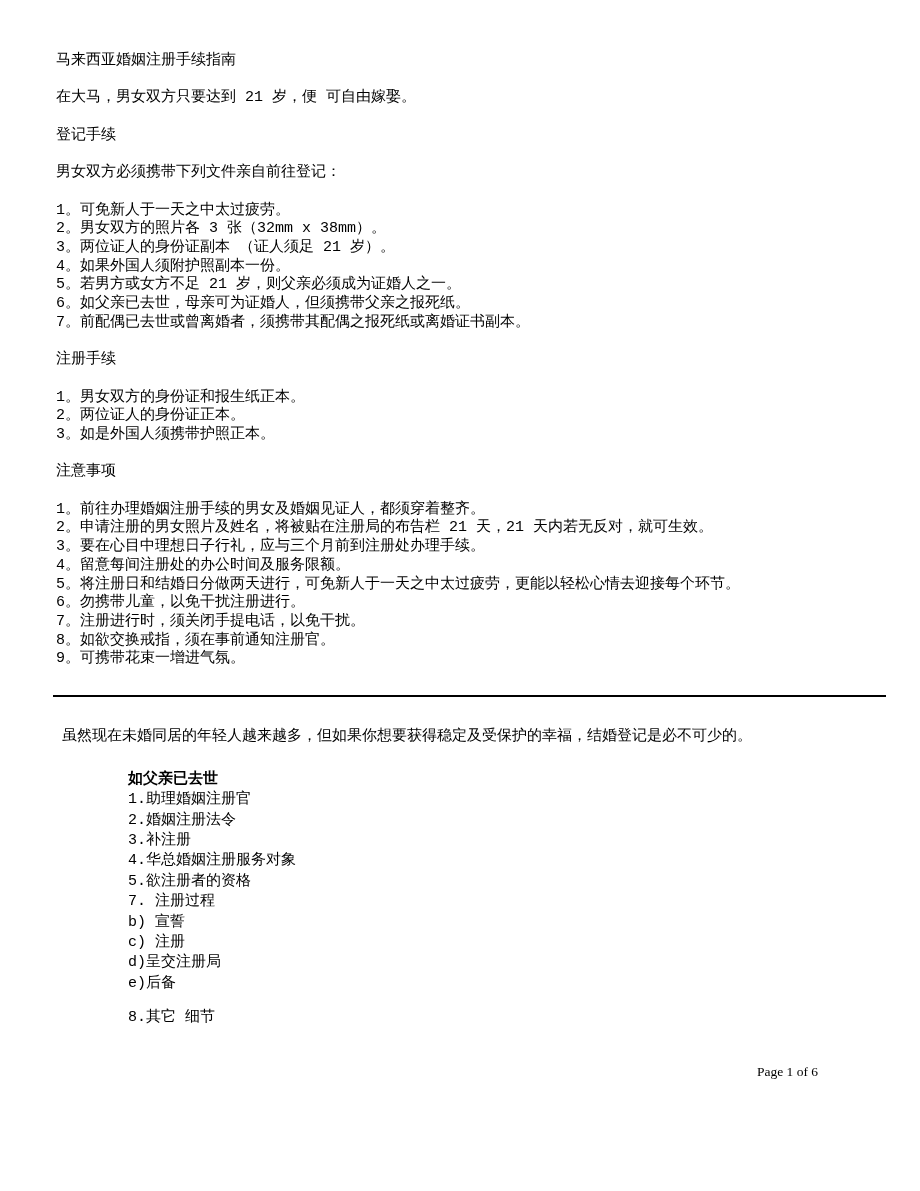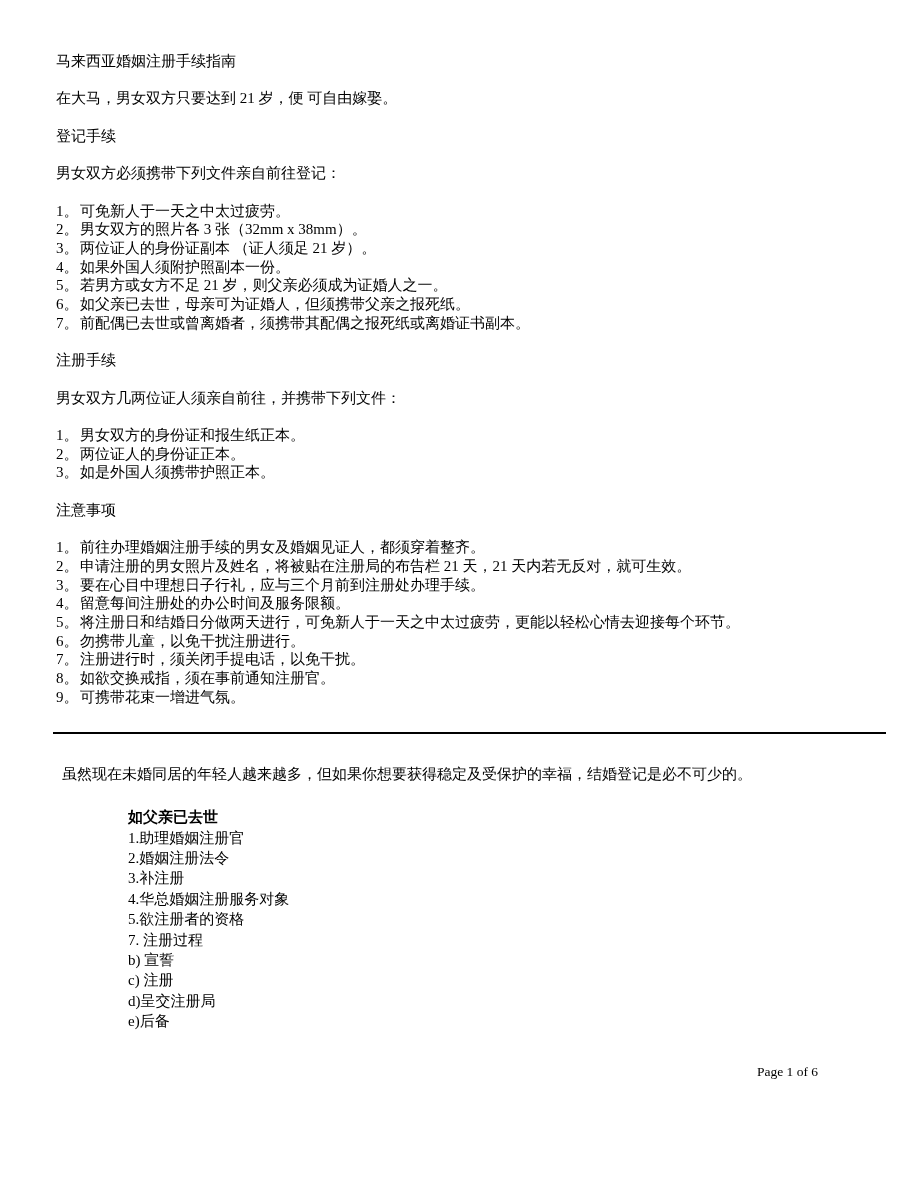--- a/index.html
+++ b/index.html
@@ -9,20 +9,21 @@
     background: #ffffff;
     color: #000000;
     font-family: "Liberation Serif", "DejaVu Serif", serif;
     font-size: 15px;
     position: relative;
     overflow: hidden;
   }
   .content {
     padding: 52px 34px 0 56px;
     line-height: 18.7px;
+    font-family: Liberation Mono, monospace;
   }
   .para { margin: 18.7px 0 0 0; }
   .para.first { margin-top: 0; }
   .list { margin: 18.7px 0 0 0; }
   .li { display: flex; }
   .li .num { width: 24px; flex: 0 0 24px; }
   .li .txt { flex: 1 1 auto; }
   .rule {
     height: 2px;
     background: #000000;
@@ -81,21 +82,20 @@
       <span class="num">6。</span>
       <span class="txt">如父亲已去世，母亲可为证婚人，但须携带父亲之报死纸。</span>
     </div>
     <div class="li">
       <span class="num">7。</span>
       <span class="txt">前配偶已去世或曾离婚者，须携带其配偶之报死纸或离婚证书副本。</span>
     </div>
   </div>
 
   <div class="para">注册手续</div>
-  <div class="para">男女双方几两位证人须亲自前往，并携带下列文件：</div>
   <div class="list">
     <div class="li">
       <span class="num">1。</span>
       <span class="txt">男女双方的身份证和报生纸正本。</span>
     </div>
     <div class="li">
       <span class="num">2。</span>
       <span class="txt">两位证人的身份证正本。</span>
     </div>
     <div class="li">
@@ -153,17 +153,18 @@
     <div class="menu-item">1.助理婚姻注册官</div>
     <div class="menu-item">2.婚姻注册法令</div>
     <div class="menu-item">3.补注册</div>
     <div class="menu-item">4.华总婚姻注册服务对象</div>
     <div class="menu-item">5.欲注册者的资格</div>
     <div class="menu-item">7. 注册过程</div>
     <div class="menu-item">b) 宣誓</div>
     <div class="menu-item">c) 注册</div>
     <div class="menu-item">d)呈交注册局</div>
     <div class="menu-item">e)后备</div>
+    <div class="menu-item menu-extra">8.其它 细节</div>
   </div>
 
 </div>
 
 <div class="page-footer">Page 1 of 6</div>
 
 </body></html>

